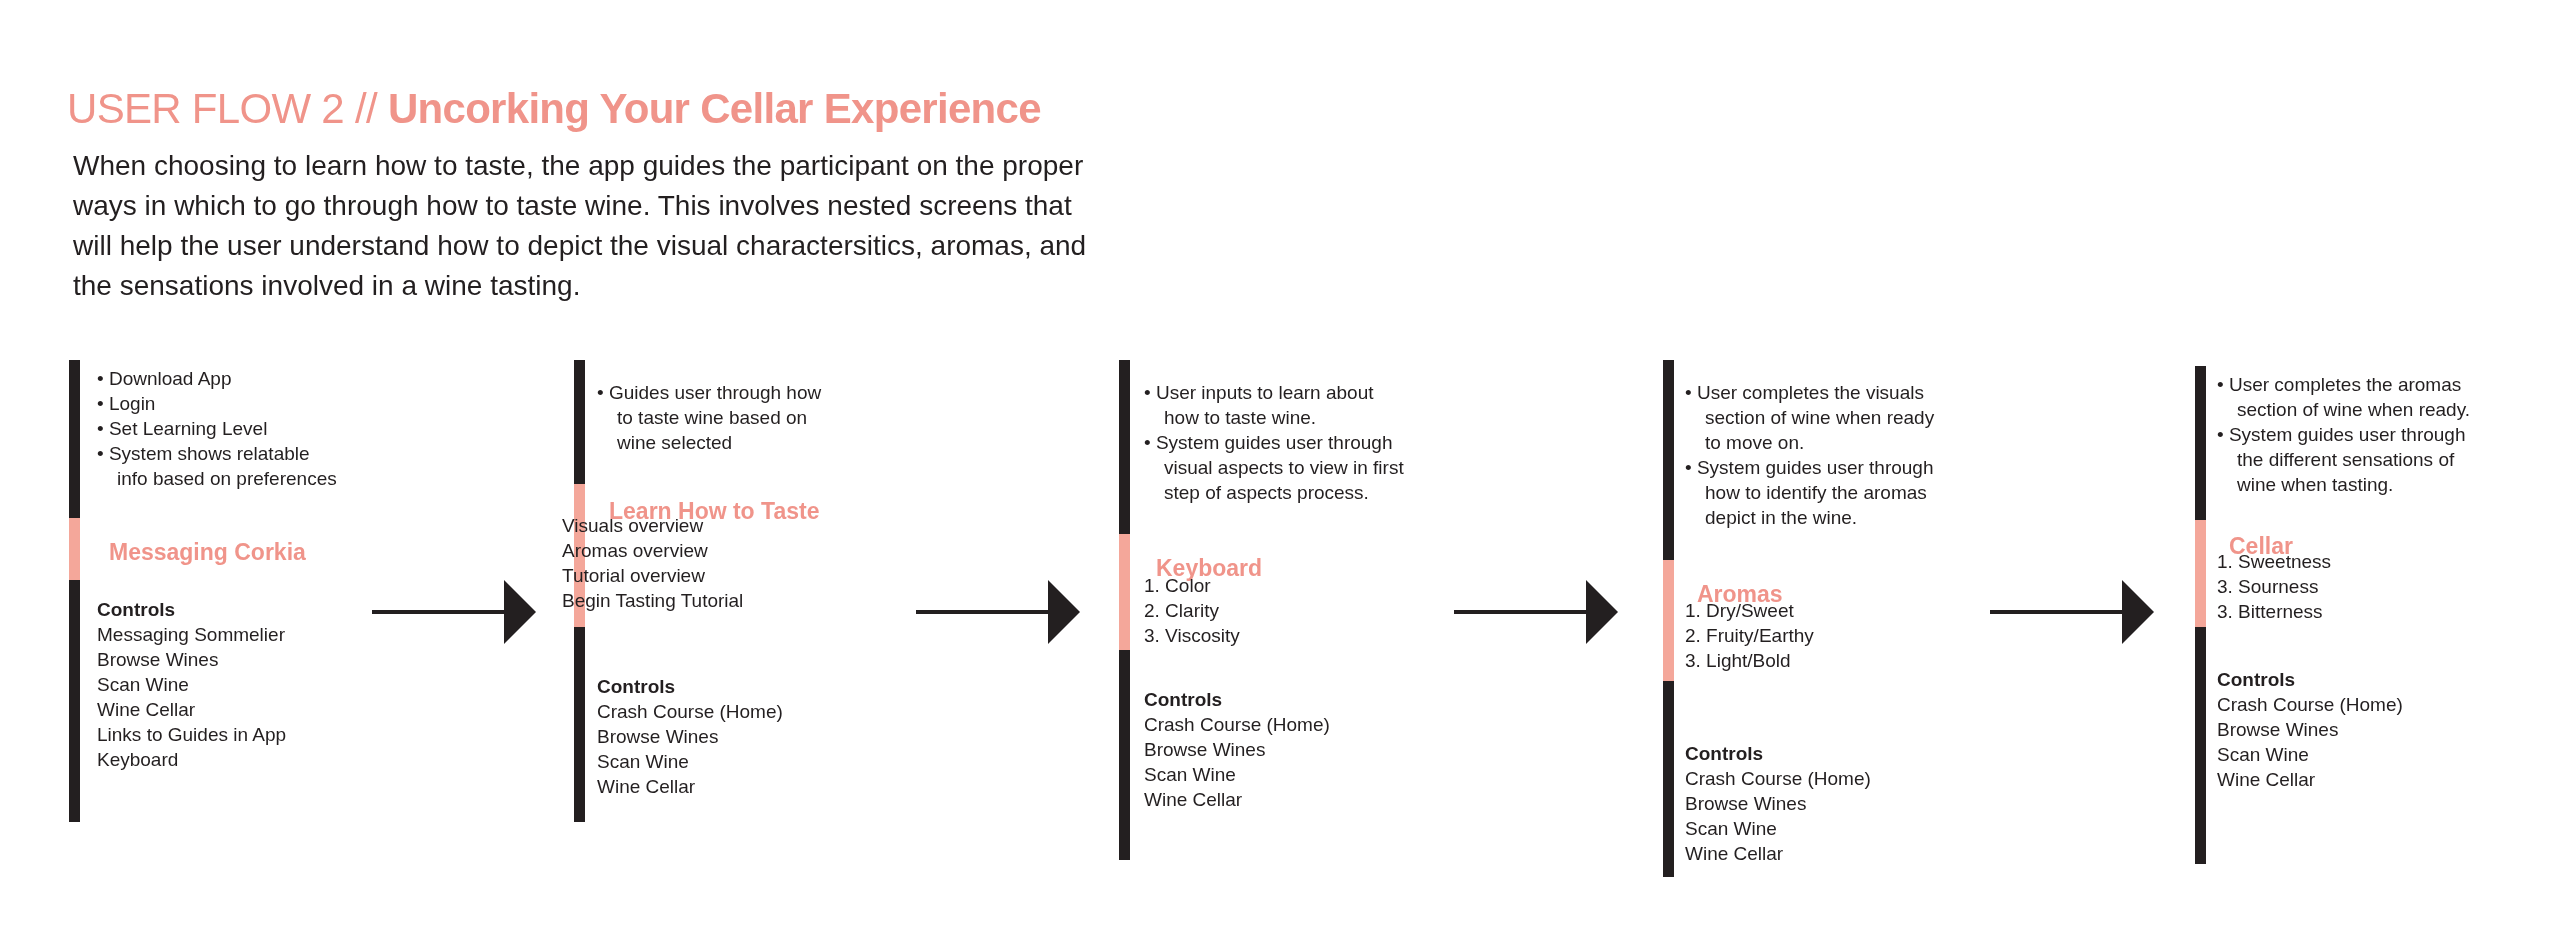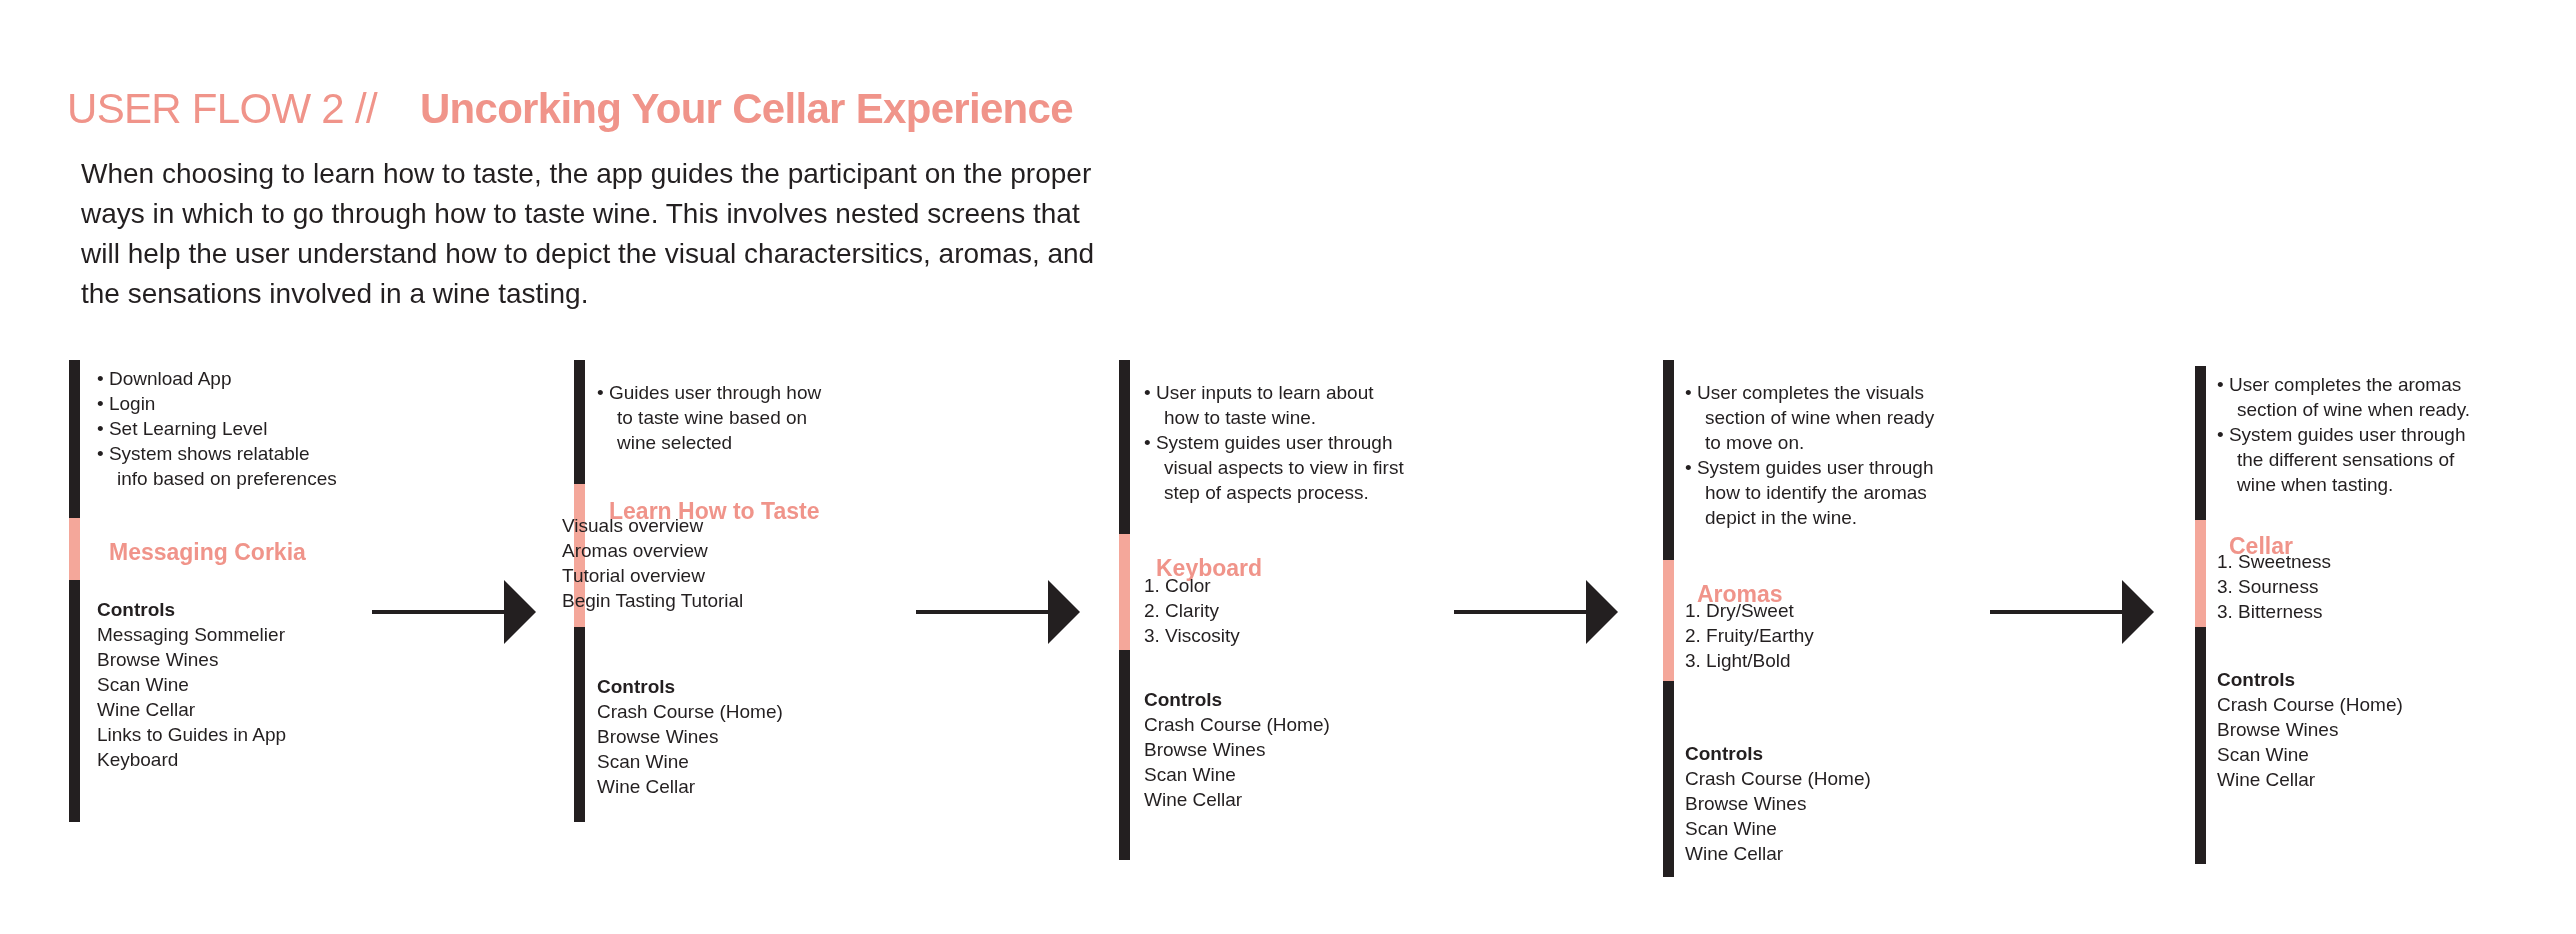--- a/index.html
+++ b/index.html
@@ -19,21 +19,21 @@
   .abs{position:absolute;}
   
   .title{
     left:67px;top:59px;
     font-size:42px;line-height:44px;
     letter-spacing:-0.7px;
     white-space:nowrap;
     color:var(--accent-text);
   }
   .title .light{font-weight:400;}
-  .title .bold{font-weight:700;margin-left:32px;}
+  .title .bold{font-weight:700;}
   .intro{
     left:69px;top:142px;
     font-size:28px;line-height:40px;
     white-space:pre-line;
     color:var(--ink);
   }
   
   .bar{
     position:absolute;width:11.4px;background:var(--ink);
   }
@@ -66,21 +66,21 @@
     border-bottom:32px solid transparent;
     border-left:32px solid var(--ink);
   }
 </style>
 </head>
 <body>
 
 <h1 class="abs title">
   <span class="light">USER FLOW 2 // </span><span class="bold">Uncorking Your Cellar Experience</span>
 </h1>
-<p class="abs intro" style="margin:12px">When choosing to learn how to taste, the app guides the participant on the proper
+<p class="abs intro" style="margin:4px">When choosing to learn how to taste, the app guides the participant on the proper
 ways in which to go through how to taste wine. This involves nested screens that
 will help the user understand how to depict the visual charactersitics, aromas, and
 the sensations involved in a wine tasting.</p>
 
 <section>
   <div class="bar" style="left:69px;top:360px;height:462px">
     <div class="bar-accent" style="top:158px;height:62px"></div>
   </div>
   <div class="notes" style="left:97px;top:366px">
 

